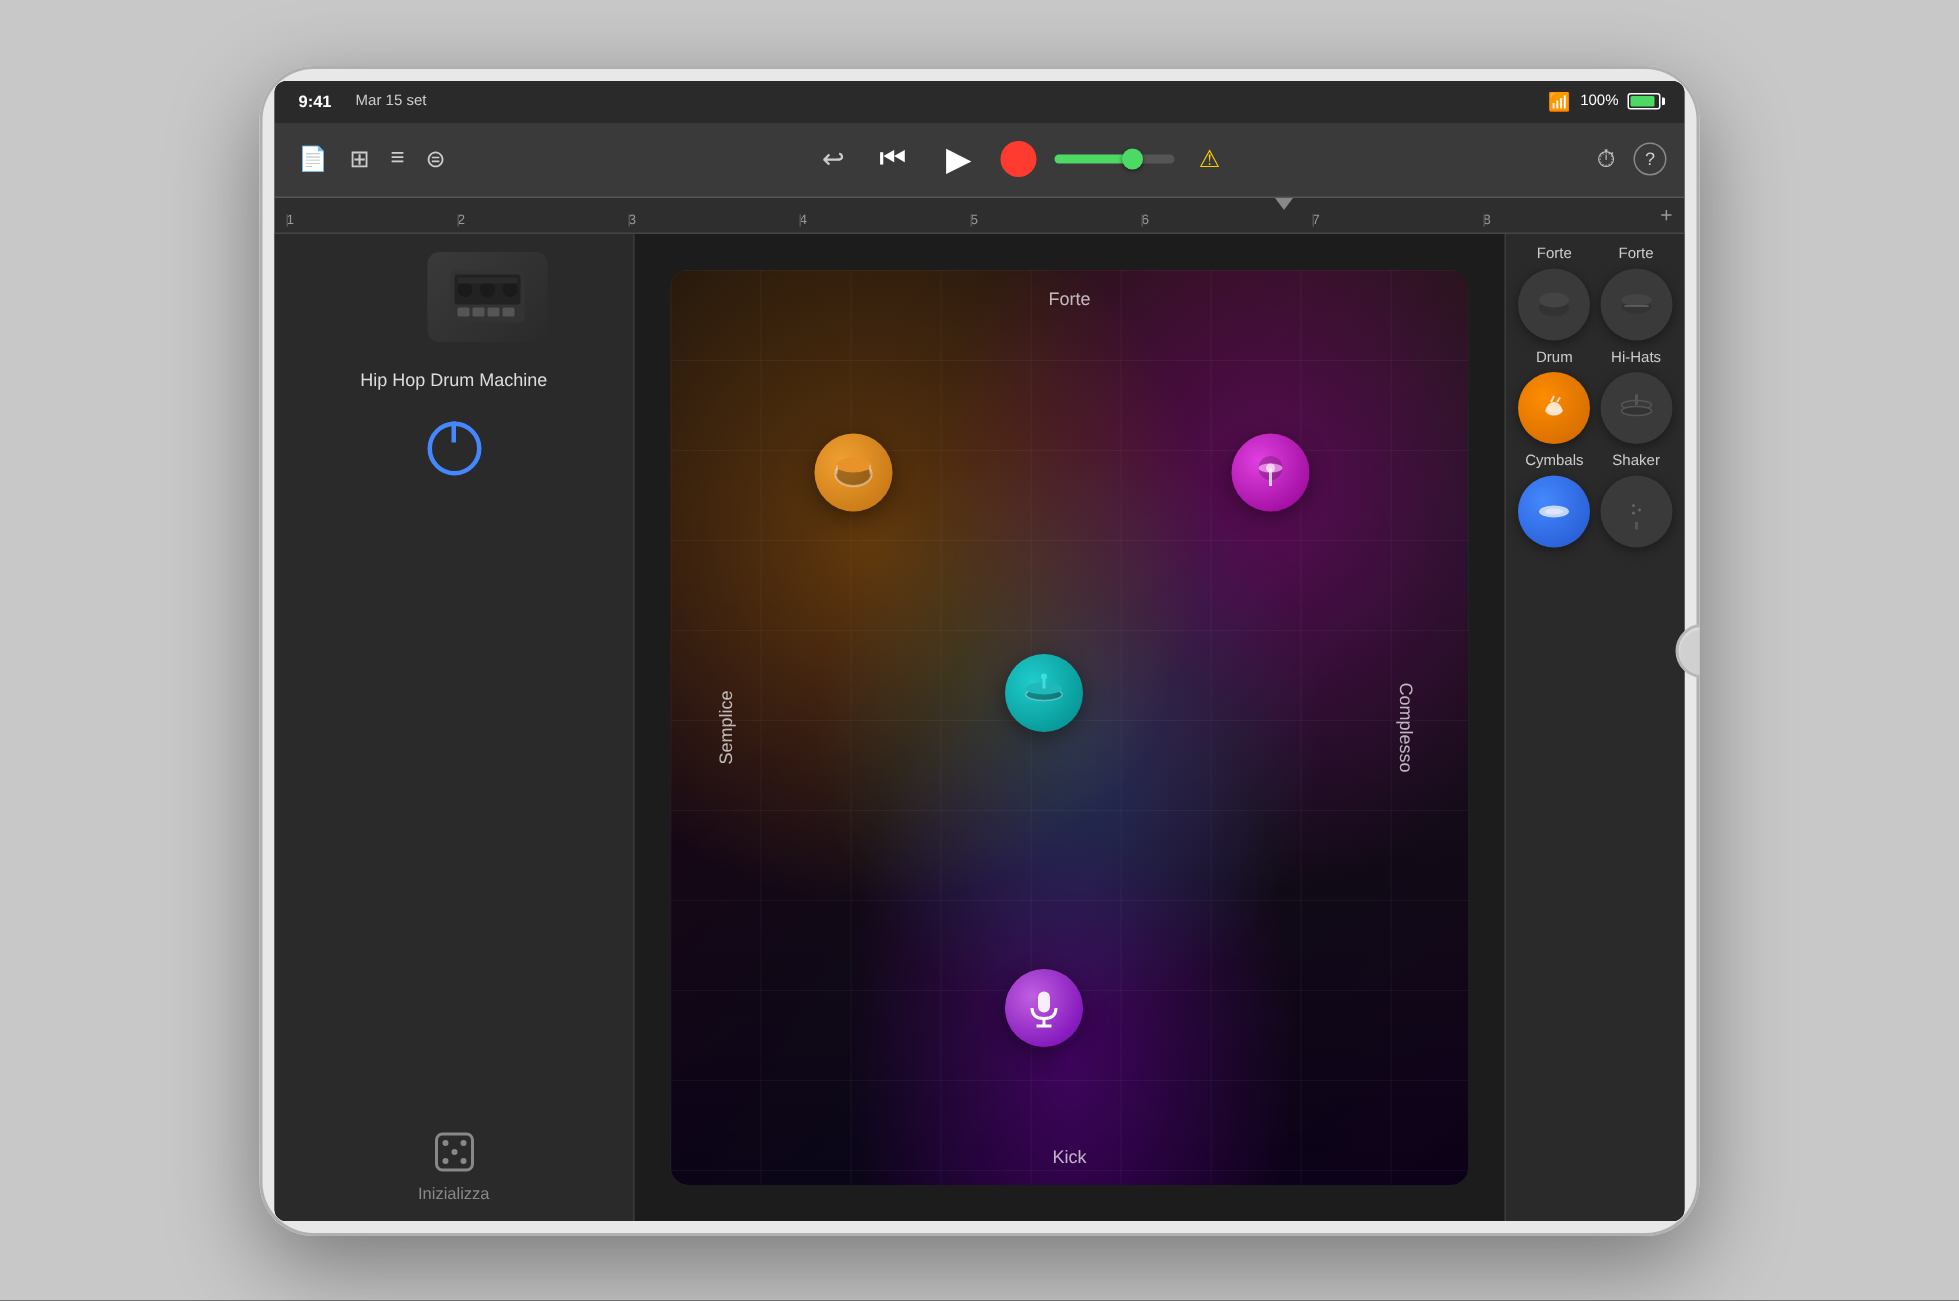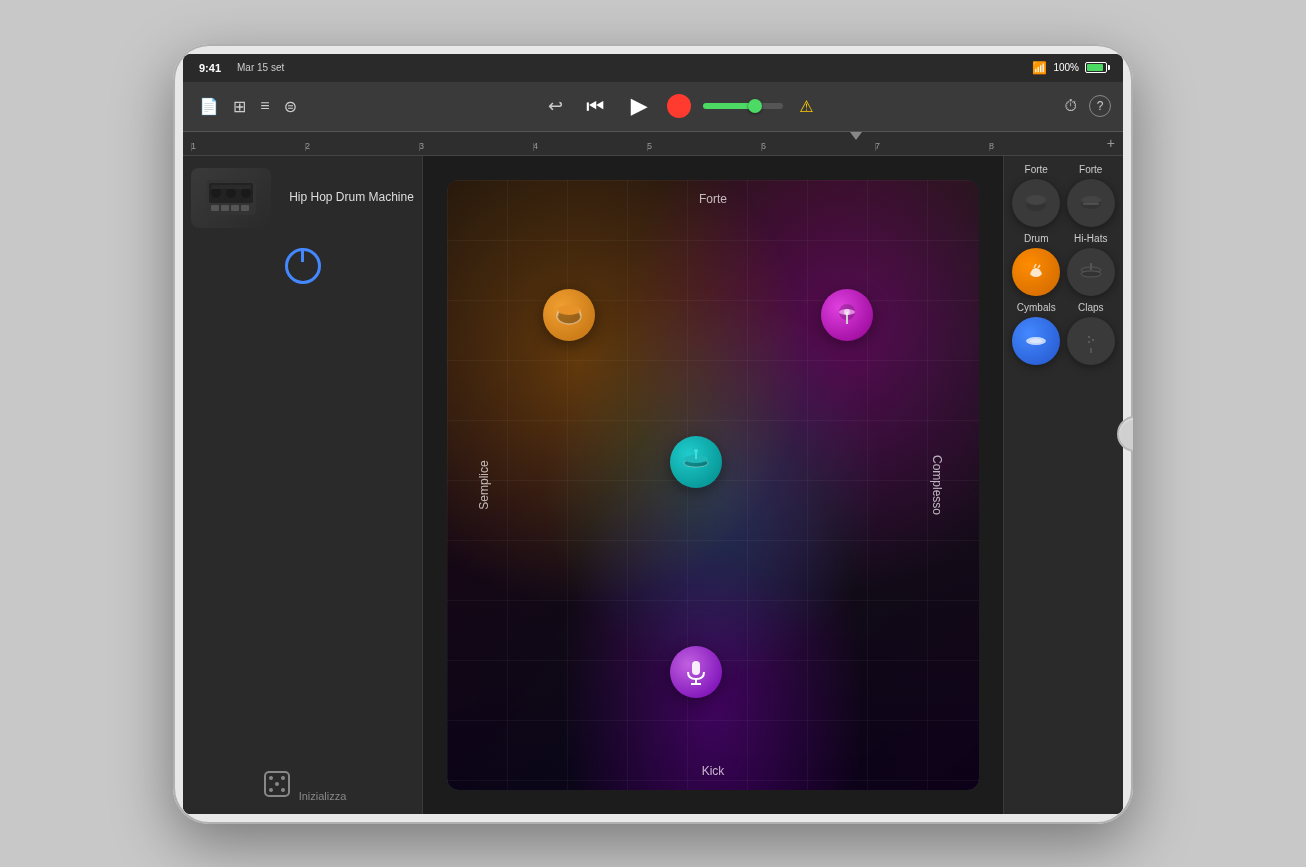--- a/index.html
+++ b/index.html
@@ -200,22 +200,22 @@
       background: #2a2a2a;
       display: flex;
       flex-direction: column;
       align-items: center;
       padding: 12px 8px;
       gap: 16px;
       border-right: 1px solid #3a3a3a;
     }
     .instrument-card {
       display: flex;
-      flex-direction: row;
-      align-items: center;
+      flex-direction: column;
+      align-items: flex-end;
       gap: 18px;
     }
     .instrument-icon {
       width: 80px; height: 60px;
       background: linear-gradient(135deg, #3a3a3a 0%, #2a2a2a 100%);
       border-radius: 8px;
       display: flex;
       align-items: center;
       justify-content: center;
       font-size: 32px;
@@ -248,22 +248,22 @@
       content: '';
       width: 3px;
       height: 14px;
       background: #4488ff;
       position: absolute;
       top: -3px;
     }
     .spacer { flex: 1; }
     .init-section {
       display: flex;
-      flex-direction: row;
-      align-items: flex-end;
+      flex-direction: column;
+      align-items: center;
       gap: 4px;
     }
     .init-icon {
       width: 36px; height: 36px;
       display: flex;
       align-items: center;
       justify-content: center;
       font-size: 22px;
       color: #999;
     }
@@ -610,21 +610,21 @@
             <div class="drum-pad-label">Cymbals</div>
             <button class="drum-pad-btn active-cymbals">
               <svg width="28" height="28" viewBox="0 0 28 28">
                 <ellipse cx="14" cy="14" rx="10" ry="4" fill="rgba(255,255,255,0.7)"></ellipse>
                 <ellipse cx="14" cy="14" rx="6" ry="2" fill="rgba(255,255,255,0.4)"></ellipse>
               </svg>
             </button>
           </div>
 
           <div class="drum-pad-item">
-            <div class="drum-pad-label">Claps</div>
+            <div class="drum-pad-label">Shaker</div>
             <button class="drum-pad-btn">
               <svg width="28" height="28" viewBox="0 0 28 28">
                 <ellipse cx="14" cy="12" rx="7" ry="9" fill="#3a3a3a"></ellipse>
                 <line x1="14" y1="21" x2="14" y2="26" stroke="#555" stroke-width="2"></line>
                 <circle cx="12" cy="10" r="1" fill="#666"></circle>
                 <circle cx="16" cy="13" r="1" fill="#666"></circle>
                 <circle cx="12" cy="15" r="1" fill="#666"></circle>
               </svg>
             </button>
           </div>

